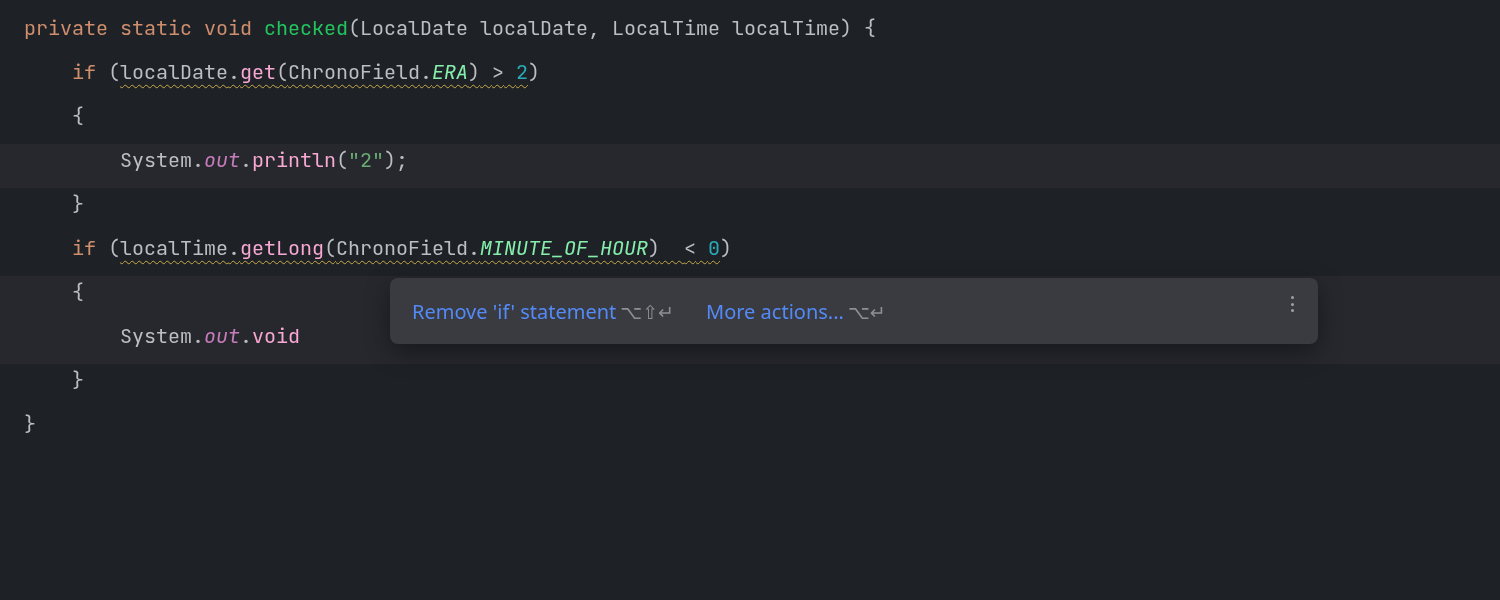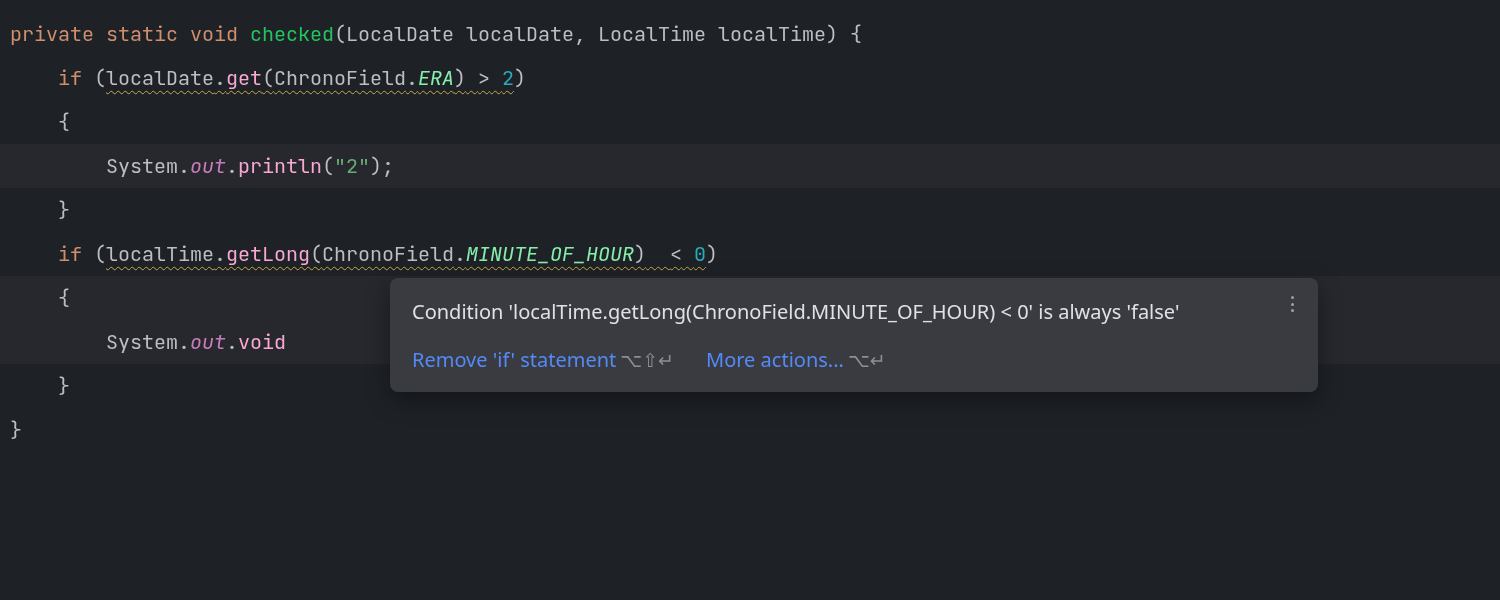--- a/index.html
+++ b/index.html
@@ -16,22 +16,21 @@
       line-height: 1.6;
       color: #bcbec4;
       overflow: hidden;
       position: relative;
       padding-top: 12px;
     }
     .code-line {
       display: flex;
       white-space: pre;
       height: 44px;
-      align-items: center;
-      padding-left: 10px;
+      padding-left: 24px;
     }
     .code-line.highlighted {
       background: #26282e;
     }
     .code-line.highlighted-tooltip {
       background: #26282e;
     }
     .kw-modifier { color: #cf8e6d; }
     .kw-control { color: #cf8e6d; }
     .ident { color: #bcbec4; }
@@ -134,20 +133,19 @@
   <div class="code-line"><span class="brace">}</span></div>
 
 </div>
 
 <div class="tooltip">
   <div class="tooltip-more-icon">
     <span></span>
       <span></span>
       <span></span>
   </div>
-  <div class="tooltip-message">Condition 'localTime.getLong(ChronoField.MINUTE_OF_HOUR) &lt; 0' is always 'false'</div>
   <div class="tooltip-actions">
     <span class="tooltip-link">Remove 'if' statement</span>
     <span class="tooltip-shortcut">⌥⇧↵</span>
     <span class="tooltip-link">More actions...</span>
     <span class="tooltip-shortcut">⌥↵</span>
   </div>
 </div>
 
 </body></html>

